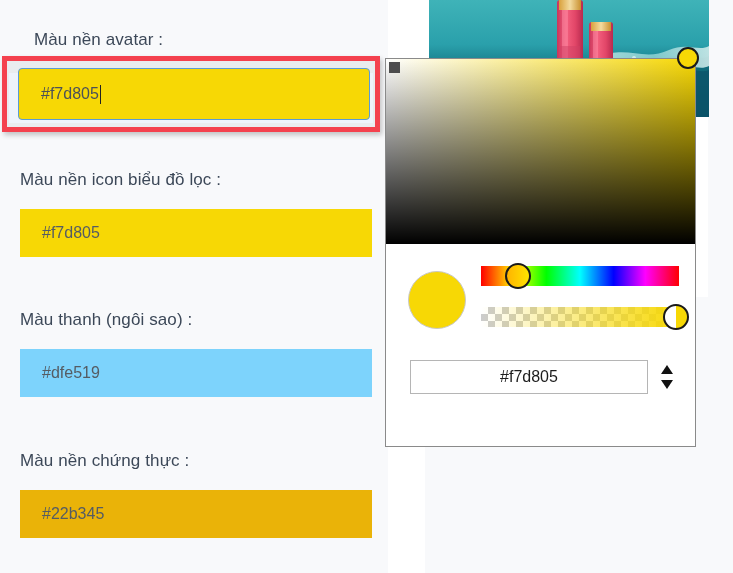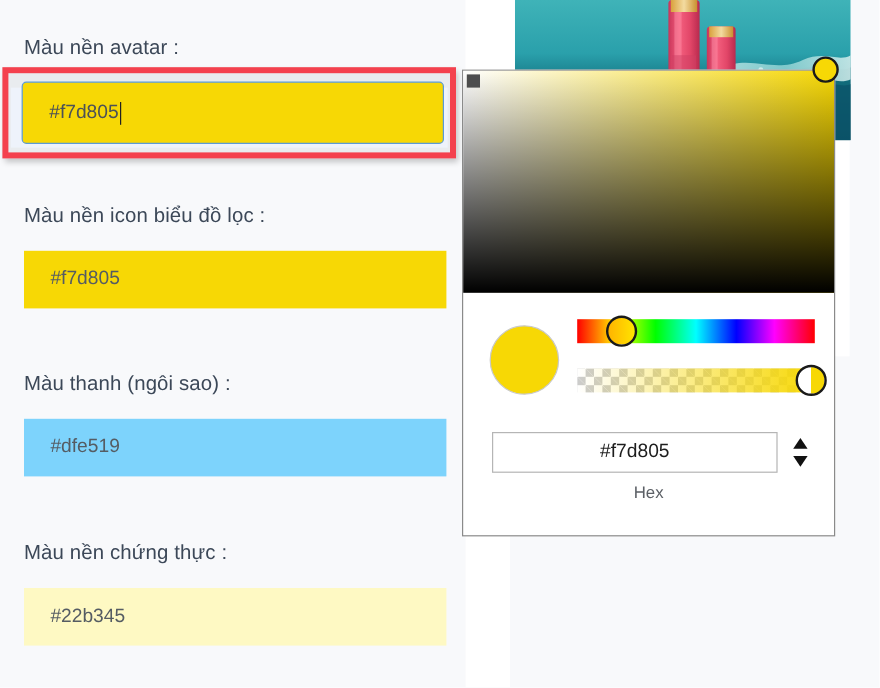--- a/index.html
+++ b/index.html
@@ -339,21 +339,21 @@
       <ellipse cx="126" cy="103" rx="10" ry="6" fill="#ffd3dd"></ellipse>
 
       <circle cx="60" cy="74" r="2.2" fill="#dff3f1" opacity="0.75"></circle>
       <circle cx="205" cy="58" r="2" fill="#e8f8f6" opacity="0.7"></circle>
       <circle cx="248" cy="66" r="1.8" fill="#e8f8f6" opacity="0.6"></circle>
     </svg>
   </div>
 
   <div class="form-col">
 
-    <div class="field-label" style="top:30px;">Màu nền avatar :</div>
+    <div class="field-label" style="top:30px;margin-left:14px;">Màu nền avatar :</div>
 
     <div class="hl-box">
       <div class="hl-inner"></div>
     </div>
 
     <div class="focus-input">
       <span>#f7d805</span>
         <span class="caret"></span>
     </div>
 
@@ -361,21 +361,21 @@
     <div class="swatch-input" style="top:209px; background:#f7d805;">
       <span>#f7d805</span>
     </div>
 
     <div class="field-label" style="top:310px;">Màu thanh (ngôi sao) :</div>
     <div class="swatch-input" style="top:349px; background:#7dd3fc;">
       <span>#dfe519</span>
     </div>
 
     <div class="field-label" style="top:451px;">Màu nền chứng thực :</div>
-    <div class="swatch-input" style="top:490px; background:#fef9c3;">
+    <div class="swatch-input" style="top:490px; background:#eab308;">
       <span>#22b345</span>
     </div>
 
   </div>
 
   <div class="picker">
 
     <div class="sv-area">
       <div class="sv-marker"></div>
       <div class="sv-handle"></div>
@@ -394,17 +394,16 @@
     <div class="hex-row">
       <div class="hex-input">#f7d805</div>
       <div class="spinner">
         <svg width="14" height="26" viewBox="0 0 14 26">
           <polygon points="7,1 13,10 1,10" fill="#111111"></polygon>
           <polygon points="7,25 13,16 1,16" fill="#111111"></polygon>
         </svg>
       </div>
     </div>
 
-    <div class="hex-label">Hex</div>
 
   </div>
 
 </div>
 
 </body></html>

